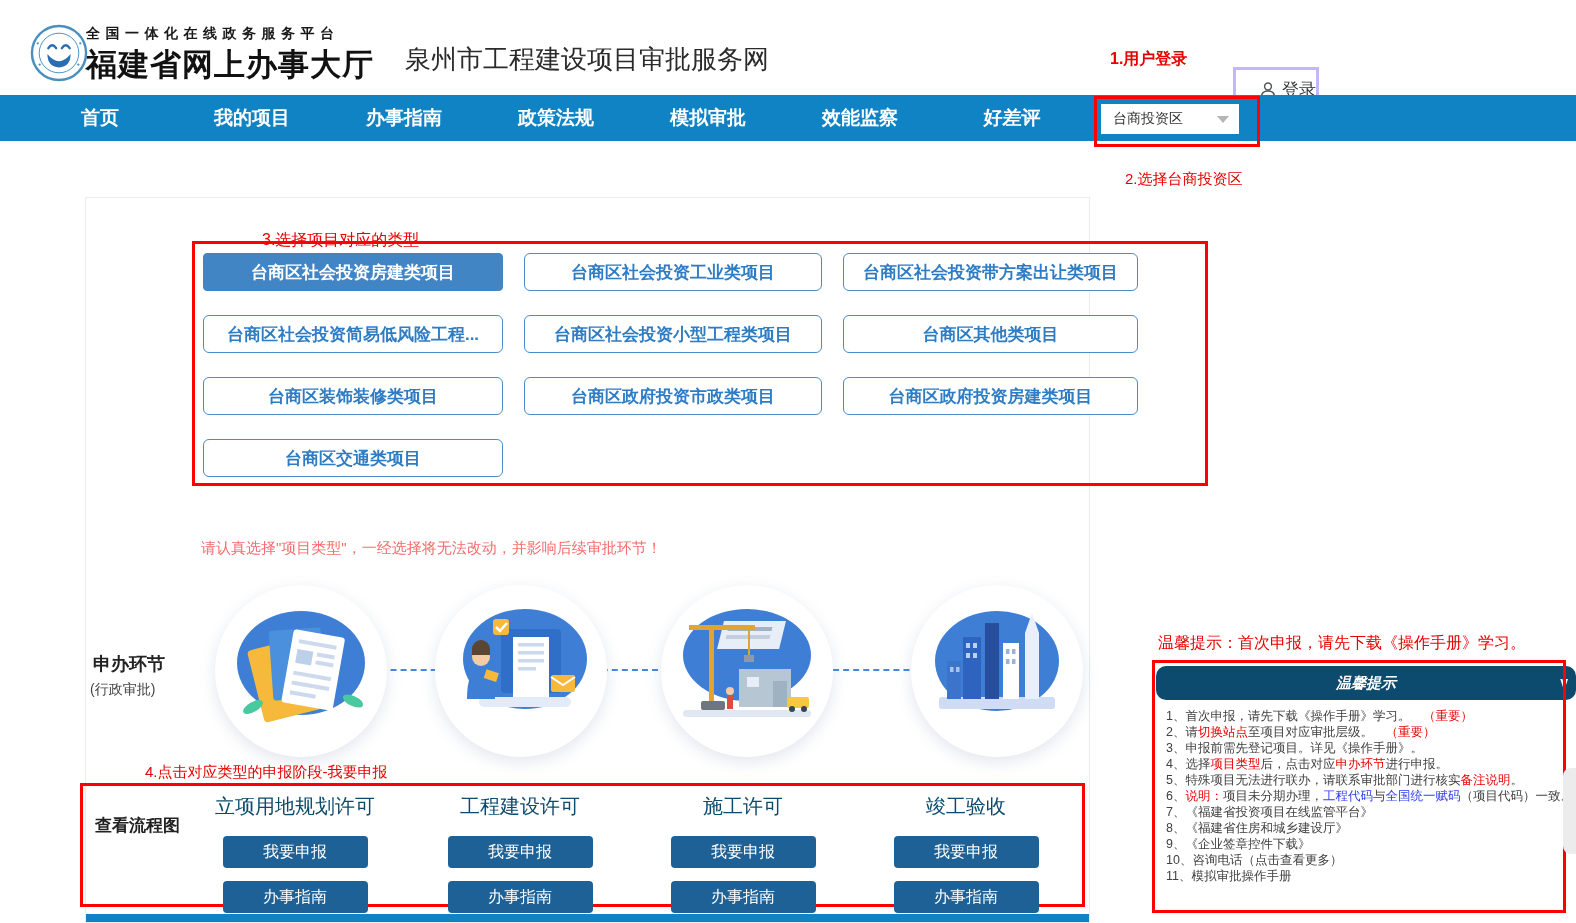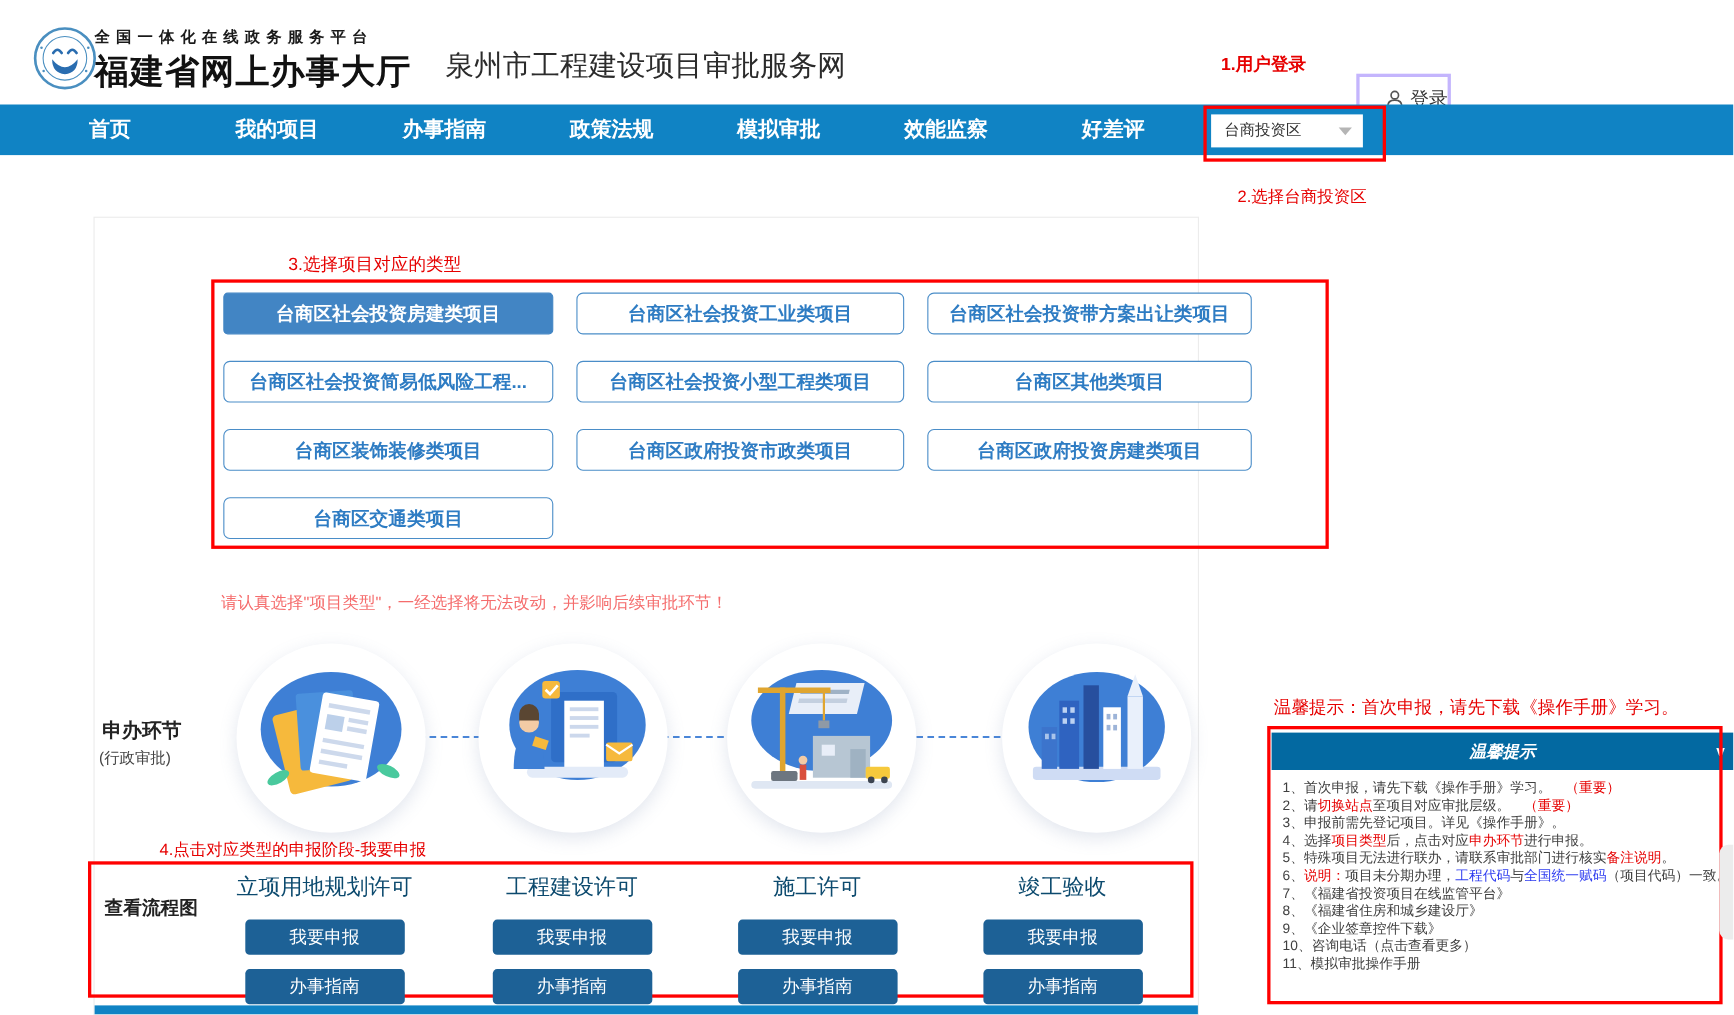--- a/index.html
+++ b/index.html
@@ -30,21 +30,21 @@
   .dd-arrow{position:absolute;right:10px;top:12px;width:0;height:0;border-left:6px solid transparent;
             border-right:6px solid transparent;border-top:7px solid #b5b5b5;}
   #ann-region{left:1125px;top:170px;font-size:15px;}
 
   
   #card{position:absolute;left:85px;top:197px;width:1005px;height:726px;background:#fff;border:1px solid #ececec;box-sizing:border-box;}
   #card-footer{position:absolute;left:0;bottom:0;width:100%;height:8px;background:#1083c4;}
 
   
   #ann-types{left:262px;top:230px;font-size:16px;}
-  #types-box{position:absolute;left:192px;top:254px;width:1016px;height:245px;border:3px solid #ff0000;
+  #types-box{position:absolute;left:192px;top:241px;width:1016px;height:245px;border:3px solid #ff0000;
              padding:9px 0 0 8px;box-sizing:border-box;background:transparent;}
   #types-grid{display:grid;grid-template-columns:300px 298px 295px;column-gap:21px;row-gap:24px;}
   .type-btn{height:38px;display:flex;align-items:center;justify-content:center;background:#fff;
             border:1px solid #4a8dc8;border-radius:6px;color:#2e7cc3;font-size:17px;font-weight:bold;
             cursor:pointer;box-sizing:border-box;white-space:nowrap;overflow:hidden;}
   .type-btn.active{background:#4285c4;color:#fff;border-color:#4285c4;border-radius:4px;}
   #warning{position:absolute;left:201px;top:539px;font-size:15px;color:#f56c6c;white-space:nowrap;}
 
   
   #stage-label{position:absolute;left:93px;top:652px;font-size:18px;font-weight:bold;color:#222;}
@@ -60,21 +60,21 @@
   #flow-label{position:absolute;left:12px;top:28px;font-size:17px;font-weight:bold;color:#222;white-space:nowrap;}
   .flow-col{position:absolute;top:7px;width:200px;text-align:center;}
   .flow-title{font-size:20px;color:#0c4a6e;white-space:nowrap;}
   .flow-btn{width:145px;height:32px;margin:0 auto;background:#1d6196;color:#fff;font-size:16px;
             border-radius:4px;display:flex;align-items:center;justify-content:center;cursor:pointer;}
   .btn-apply{margin-top:16px;} .btn-guide{margin-top:13px;}
 
   
   #notice-headline{position:absolute;left:1158px;top:633px;font-size:16px;color:#e60000;white-space:nowrap;}
   #notice-panel{position:absolute;left:1156px;top:666px;width:420px;}
-  #notice-header{height:34px;background:#0369a1;position:relative;display:flex;align-items:center;justify-content:center;}
+  #notice-header{height:34px;background:#0c4a6e;position:relative;display:flex;align-items:center;justify-content:center;border-radius:10px;}
   #notice-title{color:#fff;font-size:15px;font-weight:bold;font-style:italic;}
   #notice-collapse{position:absolute;right:8px;top:8px;color:#fff;font-weight:bold;font-size:14px;cursor:pointer;}
   #notice-body{background:#fff;padding:8px 4px 10px 10px;}
   .notice-line{font-size:12.5px;line-height:16px;color:#404040;white-space:nowrap;}
   .seg-red{color:#e60000;} .seg-link{color:#2e3cf0;cursor:pointer;}
   #notice-ann{position:absolute;left:1152px;top:660px;width:408px;height:247px;border:3px solid #ff0000;pointer-events:none;}
   #side-widget{position:absolute;right:0;top:768px;width:13px;height:86px;background:#ececec;border-radius:8px 0 0 8px;}
 </style>
 </head>
 <body>

